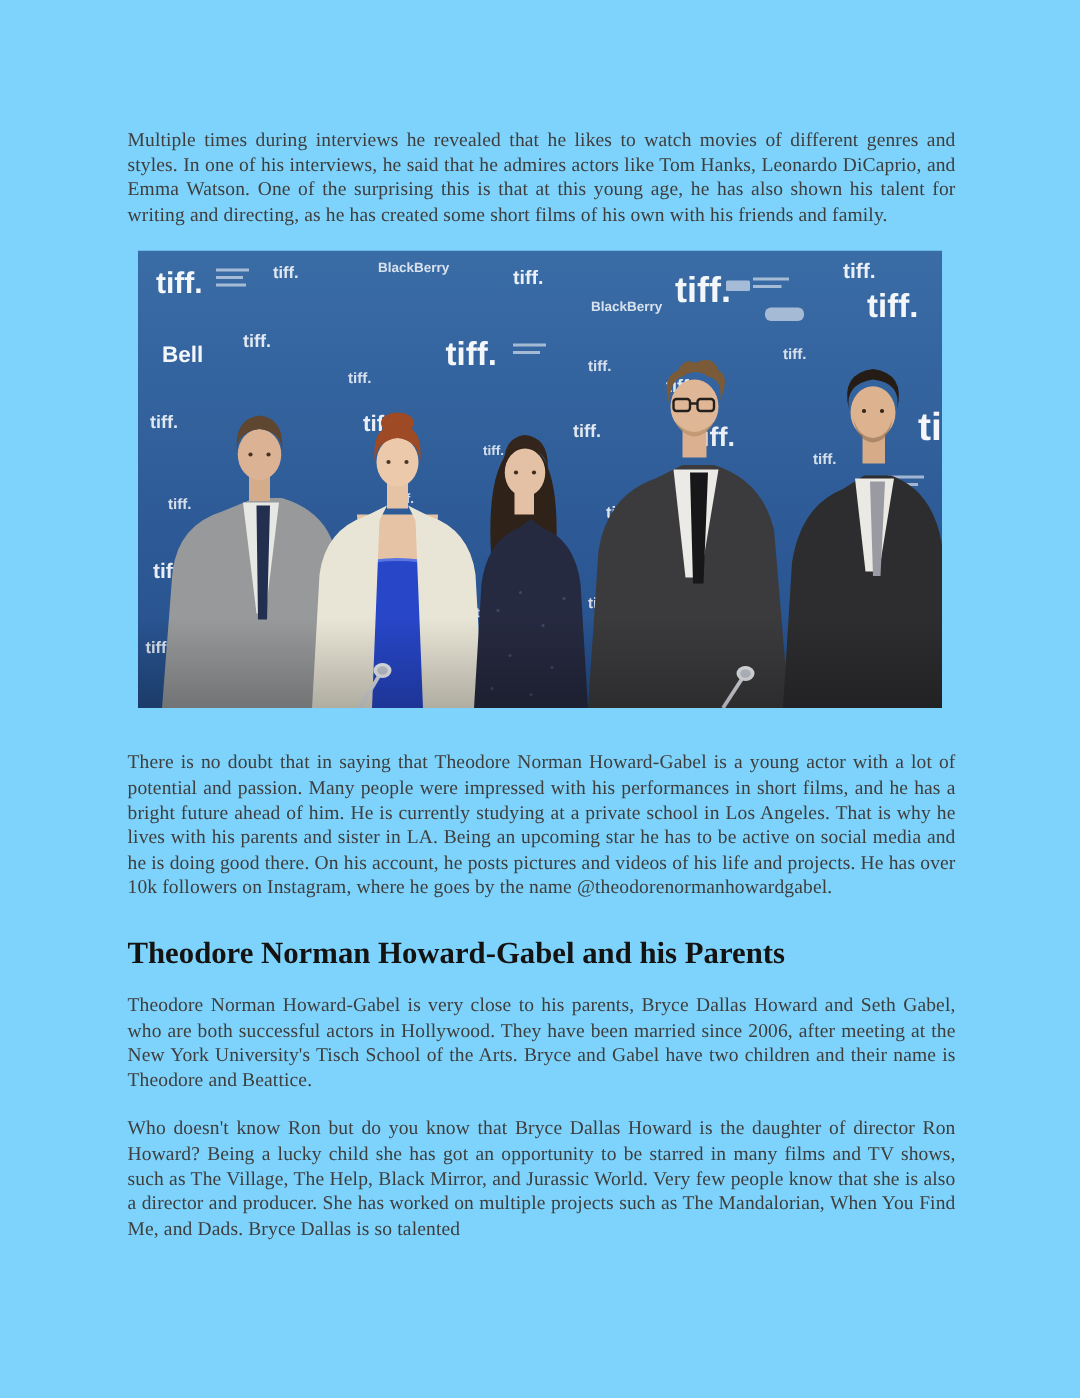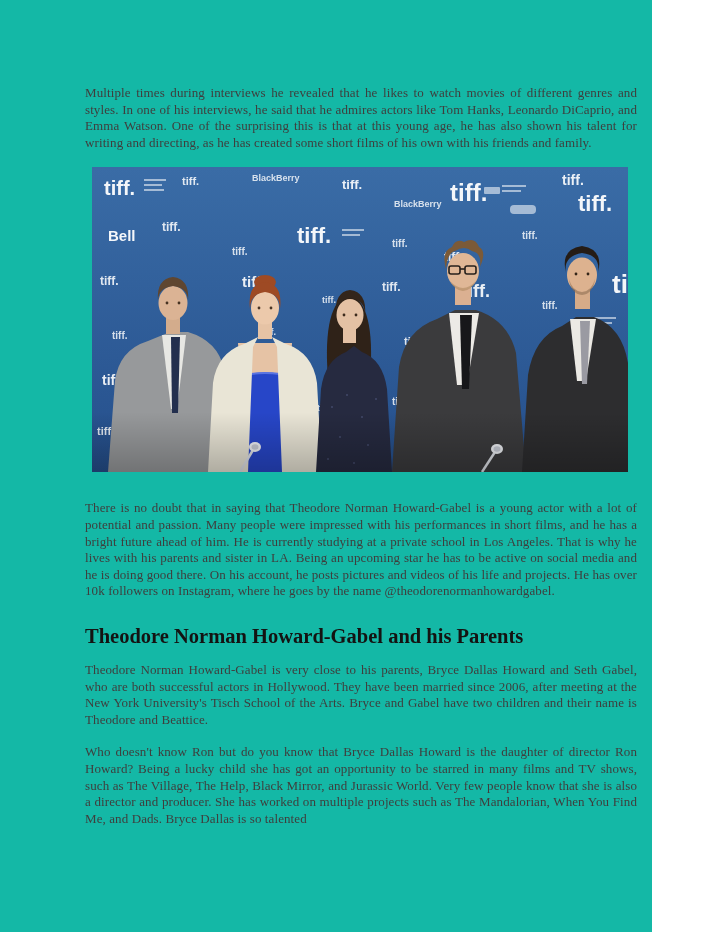--- a/index.html
+++ b/index.html
@@ -4,22 +4,22 @@
 <style>
   html, body { margin: 0; padding: 0; }
   body {
     width: 720px; height: 932px;
     background: #ffffff;
     font-family: "Liberation Serif", serif;
     overflow: hidden;
   }
   .page {
     position: relative;
-    width: 652px; height: 932px;
-    background: #14b8a6;
+    width: 720px; height: 932px;
+    background: #7dd3fc;
   }
   .content {
     position: absolute;
     left: 85px; top: 85px;
     width: 552px;
   }
   p.body-text {
     font-size: 13px;
     line-height: 16.6px;
     text-align: justify;

